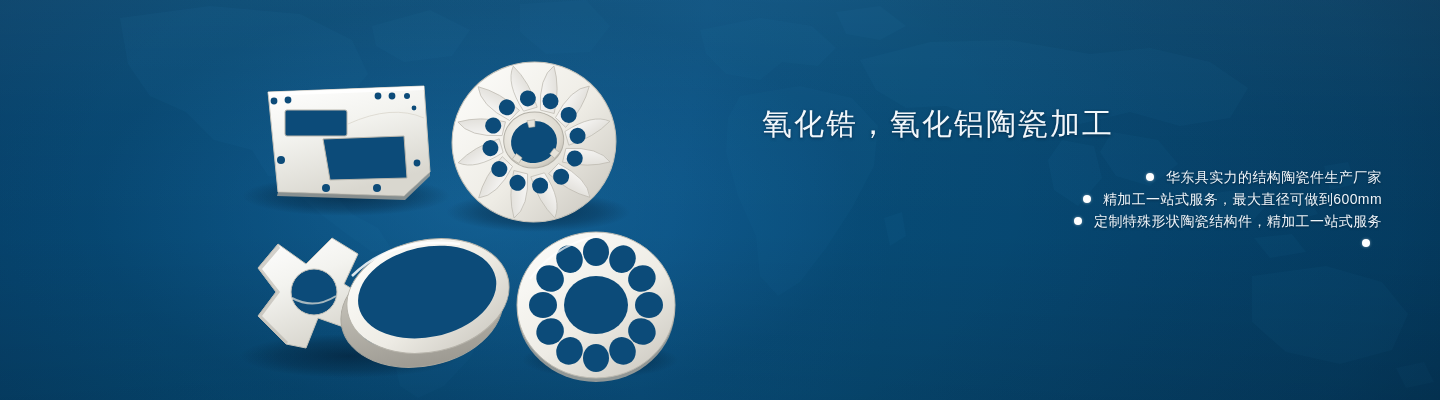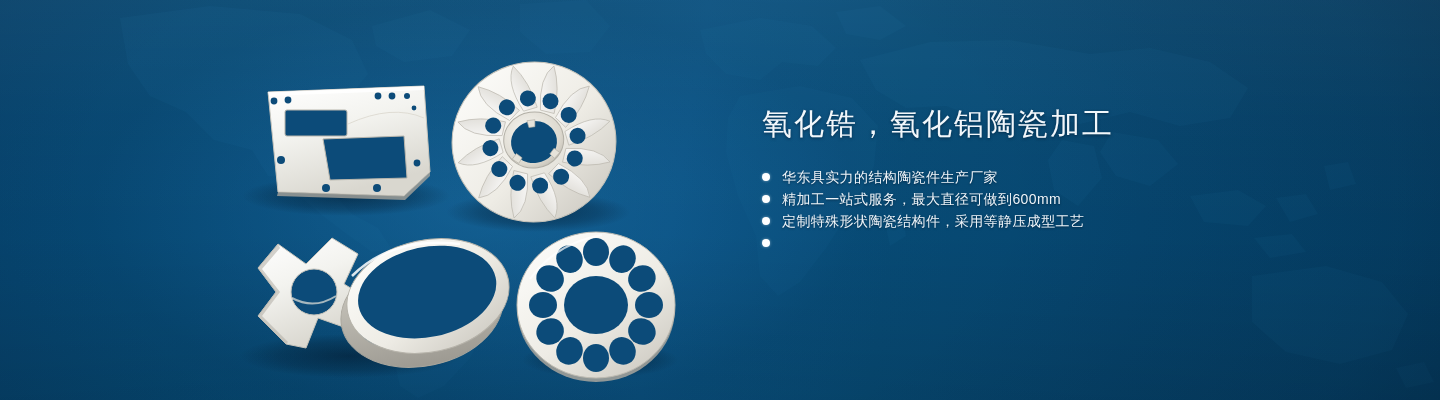--- a/index.html
+++ b/index.html
@@ -77,20 +77,21 @@
     font-weight:400;
     text-shadow:0 1px 3px rgba(0,18,36,0.55);
     white-space:nowrap;
   }
   .bullets{ list-style:none; margin-top:22px; }
   .bullet{
     display:flex;
     align-items:center;
     height:22px;
     margin-bottom:0px;
+    justify-content:flex-end;
   }
   .dot{
     flex:0 0 auto;
     width:8px; height:8px;
     border-radius:50%;
     background:#ffffff;
     margin-right:12px;
     box-shadow:0 0 3px rgba(255,255,255,0.45);
   }
   .btext{
@@ -382,21 +383,21 @@
       <li class="bullet">
         <span class="dot"></span>
         <span class="btext">华东具实力的结构陶瓷件生产厂家</span>
       </li>
       <li class="bullet">
         <span class="dot"></span>
         <span class="btext">精加工一站式服务，最大直径可做到600mm</span>
       </li>
       <li class="bullet">
         <span class="dot"></span>
-        <span class="btext">定制特殊形状陶瓷结构件，采用等静压成型工艺</span>
+        <span class="btext">定制特殊形状陶瓷结构件，精加工一站式服务</span>
       </li>
       <li class="bullet">
         <span class="dot"></span>
       </li>
     </ul>
   </div>
 
 </div>
 
 </body></html>

